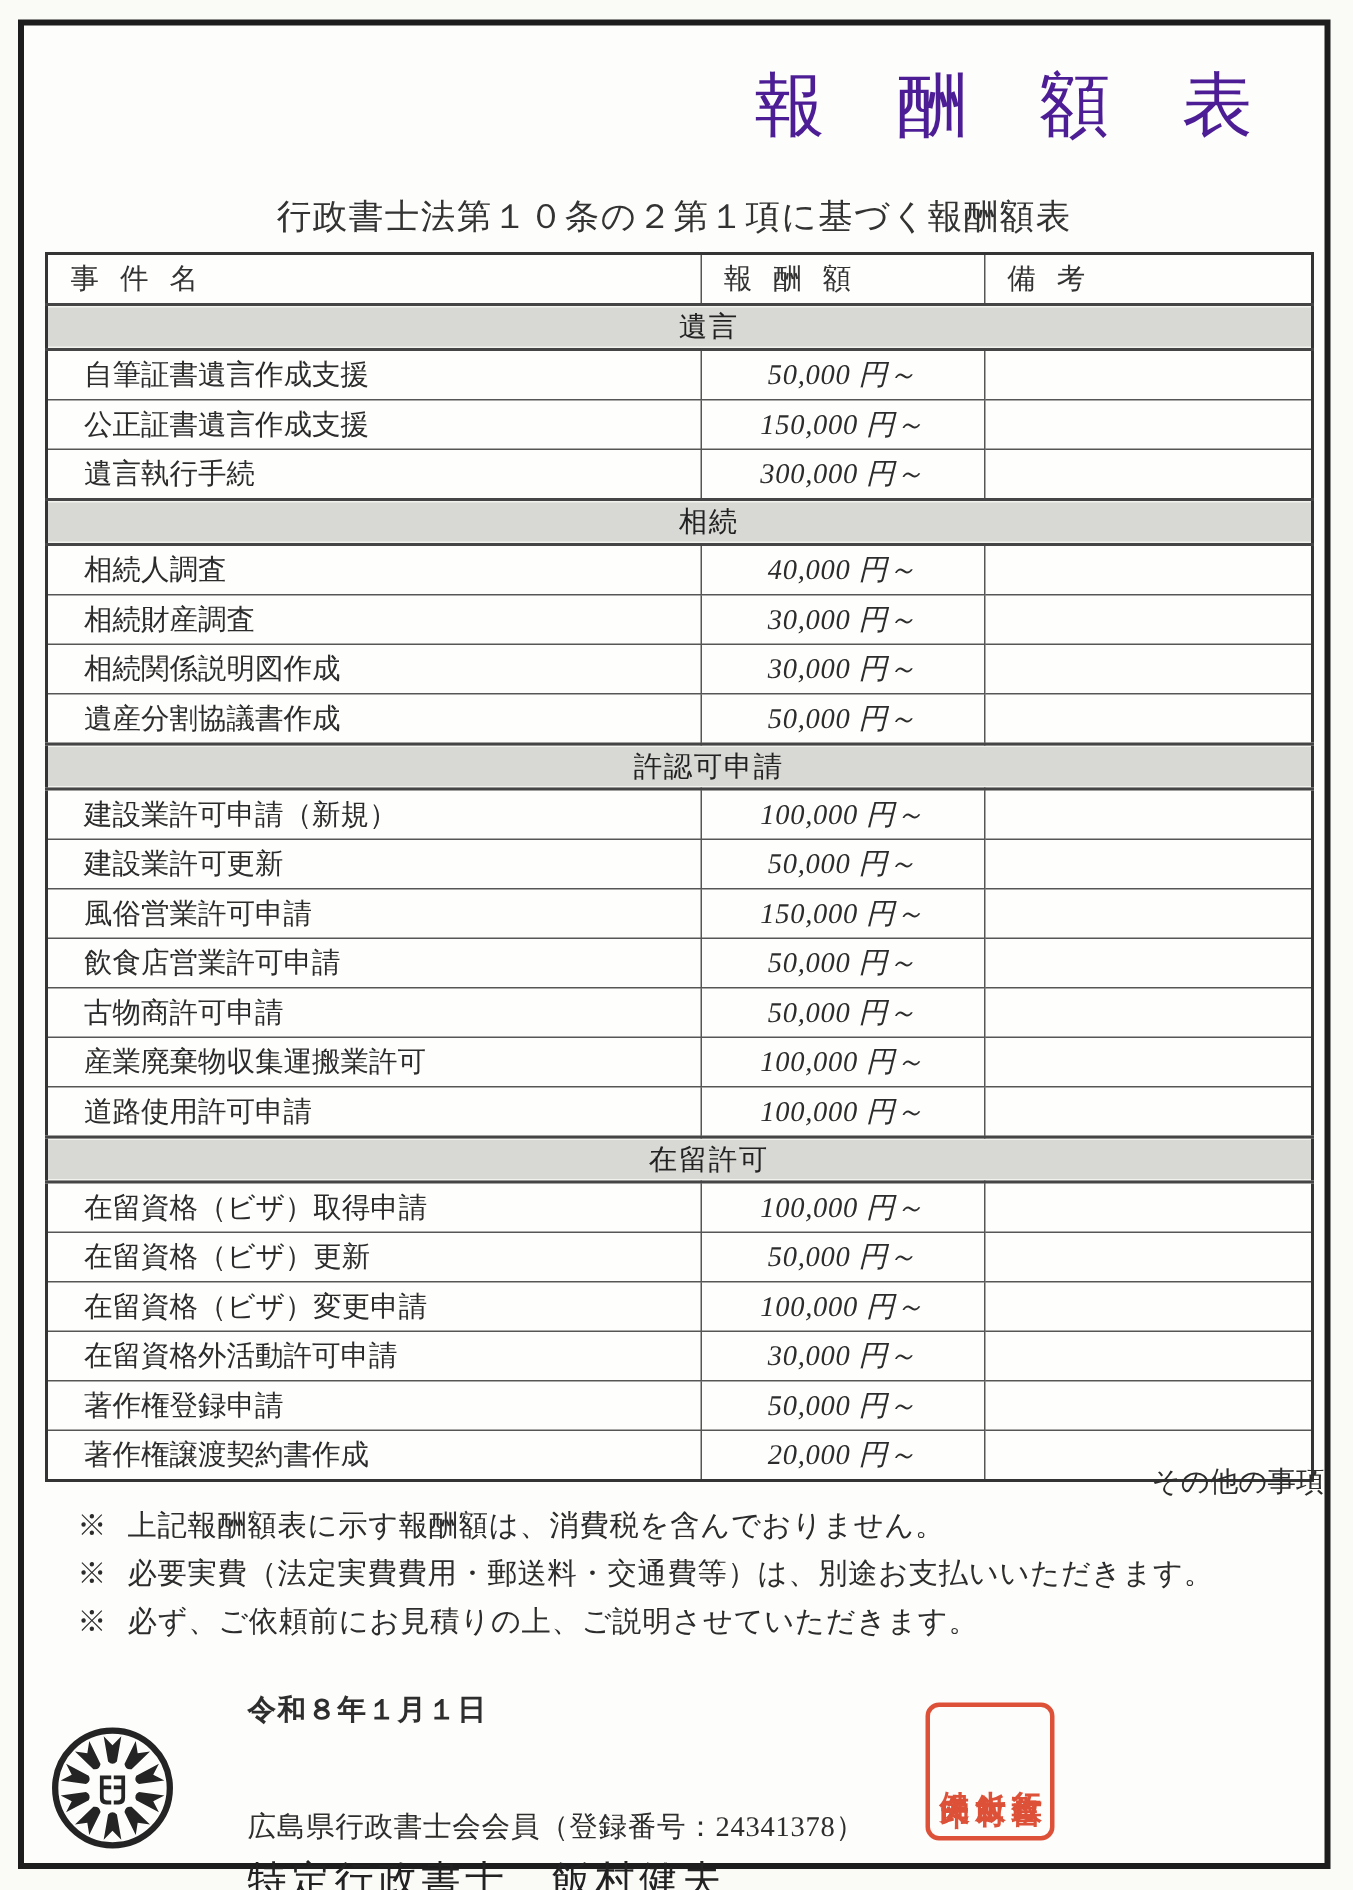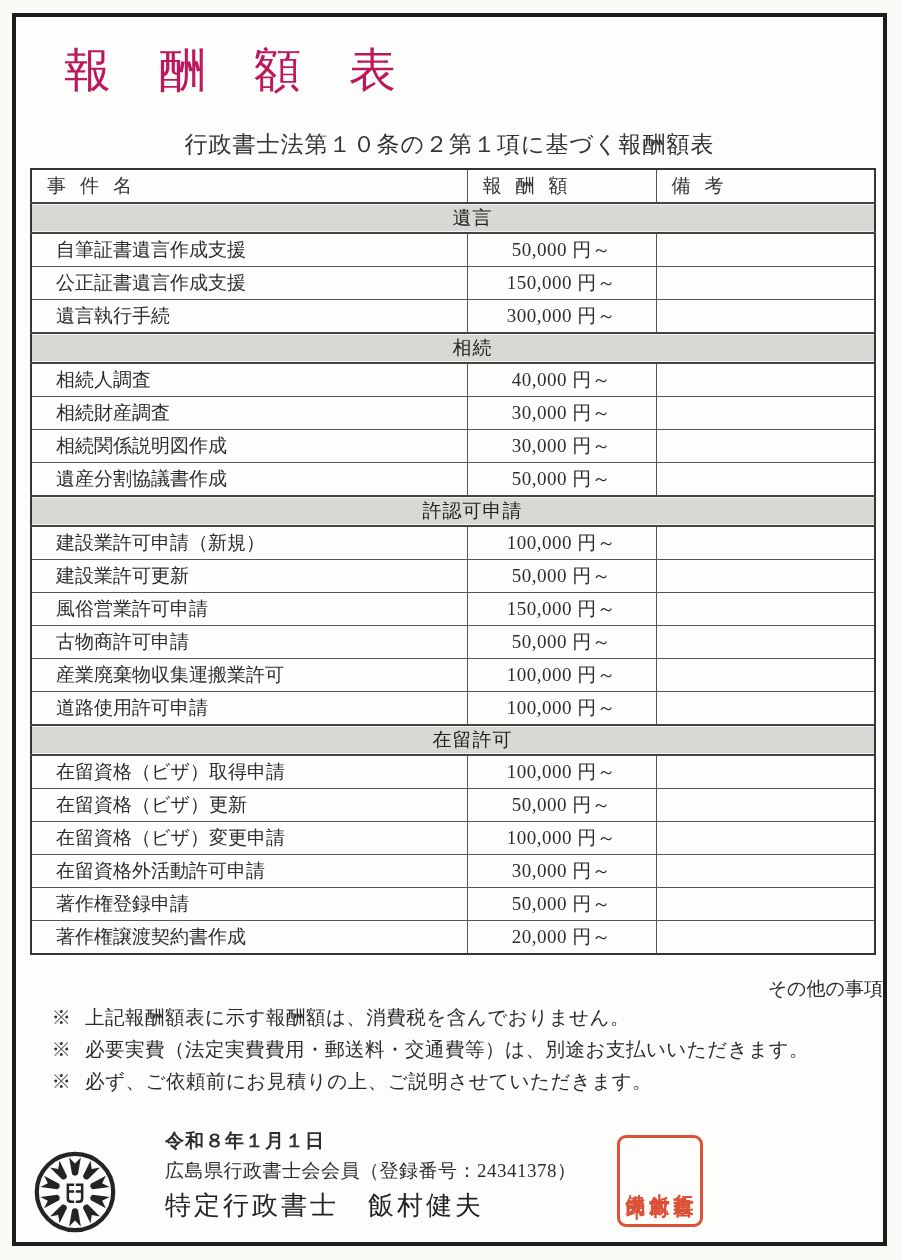--- a/index.html
+++ b/index.html
@@ -9,21 +9,21 @@
     font-family:"Liberation Serif","DejaVu Serif",serif;
     color:#2e2e2e;
     -webkit-font-smoothing:antialiased;
   }
   .frame{
     position:absolute;left:12px;top:13px;width:875px;height:1233px;
     box-sizing:border-box;border:4px solid #1d1d1d;background:#fdfdfb;
   }
   .doc-title{
     position:absolute;top:22px;left:0;width:100%;
-    text-align:left;font-size:47px;font-weight:500;color:#be185d;
+    text-align:right;font-size:47px;font-weight:500;color:#4c1d95;
     letter-spacing:48px;text-indent:48px;white-space:nowrap;
   }
   .doc-subtitle{
     position:absolute;top:112px;left:0;width:100%;
     text-align:center;font-size:23px;color:#333;letter-spacing:1px;white-space:nowrap;
   }
   table.fee-table{
     position:absolute;left:14px;top:151px;width:844px;
     border-collapse:collapse;table-layout:fixed;
     background:#fefefd;
@@ -39,35 +39,35 @@
   }
   tr.section-row td{
     height:24px;background:#d8d8d5;text-align:center;vertical-align:middle;
     font-size:19px;color:#222;letter-spacing:1px;
     border-top:2px solid #454545;border-bottom:2px solid #454545;
     box-shadow:inset 0 1px 0 #f2f2ef, inset 0 -1px 0 #f2f2ef;
     padding-left:40px;
   }
   tr.data-row td{height:30px;font-size:19px;vertical-align:middle;color:#2c2c2c;}
   td.item-name-cell{padding-left:24px;text-align:left;}
-  td.fee-cell{text-align:center;letter-spacing:0.5px;}
+  td.fee-cell{text-align:center;letter-spacing:0.5px;font-style:italic;}
   td.note-cell{text-align:left;}
   .notes{
     position:absolute;left:0;top:959px;width:100%;padding-left:5px;box-sizing:border-box;text-align:right;
   }
   .notes-heading{font-size:19px;color:#2c2c2c;line-height:26px;}
   .note-item{
     display:flex;align-items:baseline;font-size:19.5px;color:#2c2c2c;
     line-height:32px;padding-left:26px;
   }
   .note-bullet{width:24px;flex:0 0 24px;}
   .note-text{padding-left:14px;letter-spacing:0.5px;}
   .footer-block{position:absolute;left:149px;top:1109px;width:480px;}
   .footer-date{font-size:19px;line-height:30px;letter-spacing:1px;font-weight:bold;}
-  .footer-membership{font-size:19px;line-height:30px;letter-spacing:0.5px;}
+  .footer-membership{font-size:19px;line-height:30px;letter-spacing:0.5px;margin-top:48px;}
   .footer-name{font-size:26px;line-height:40px;letter-spacing:3px;margin-top:0;color:#222;}
   .badge{position:absolute;left:17px;top:1133px;width:84px;height:84px;}
   .seal{
     position:absolute;left:601px;top:1118px;width:86px;height:92px;
     box-sizing:border-box;border:3px solid #dd5138;border-radius:9px;
     display:flex;flex-direction:row-reverse;justify-content:center;align-items:center;
     gap:2px;padding:3px;background:transparent;
   }
   .seal-col{
     writing-mode:vertical-rl;text-orientation:upright;
@@ -147,20 +147,25 @@
           <td class="note-cell"></td>
         </tr>
         <tr class="data-row">
           <td class="item-name-cell">建設業許可更新</td>
           <td class="fee-cell">50,000 円～</td>
           <td class="note-cell"></td>
         </tr>
         <tr class="data-row">
           <td class="item-name-cell">風俗営業許可申請</td>
           <td class="fee-cell">150,000 円～</td>
+          <td class="note-cell"></td>
+        </tr>
+        <tr class="data-row">
+          <td class="item-name-cell">飲食店営業許可申請</td>
+          <td class="fee-cell">50,000 円～</td>
           <td class="note-cell"></td>
         </tr>
         <tr class="data-row">
           <td class="item-name-cell">古物商許可申請</td>
           <td class="fee-cell">50,000 円～</td>
           <td class="note-cell"></td>
         </tr>
         <tr class="data-row">
           <td class="item-name-cell">産業廃棄物収集運搬業許可</td>
           <td class="fee-cell">100,000 円～</td>

